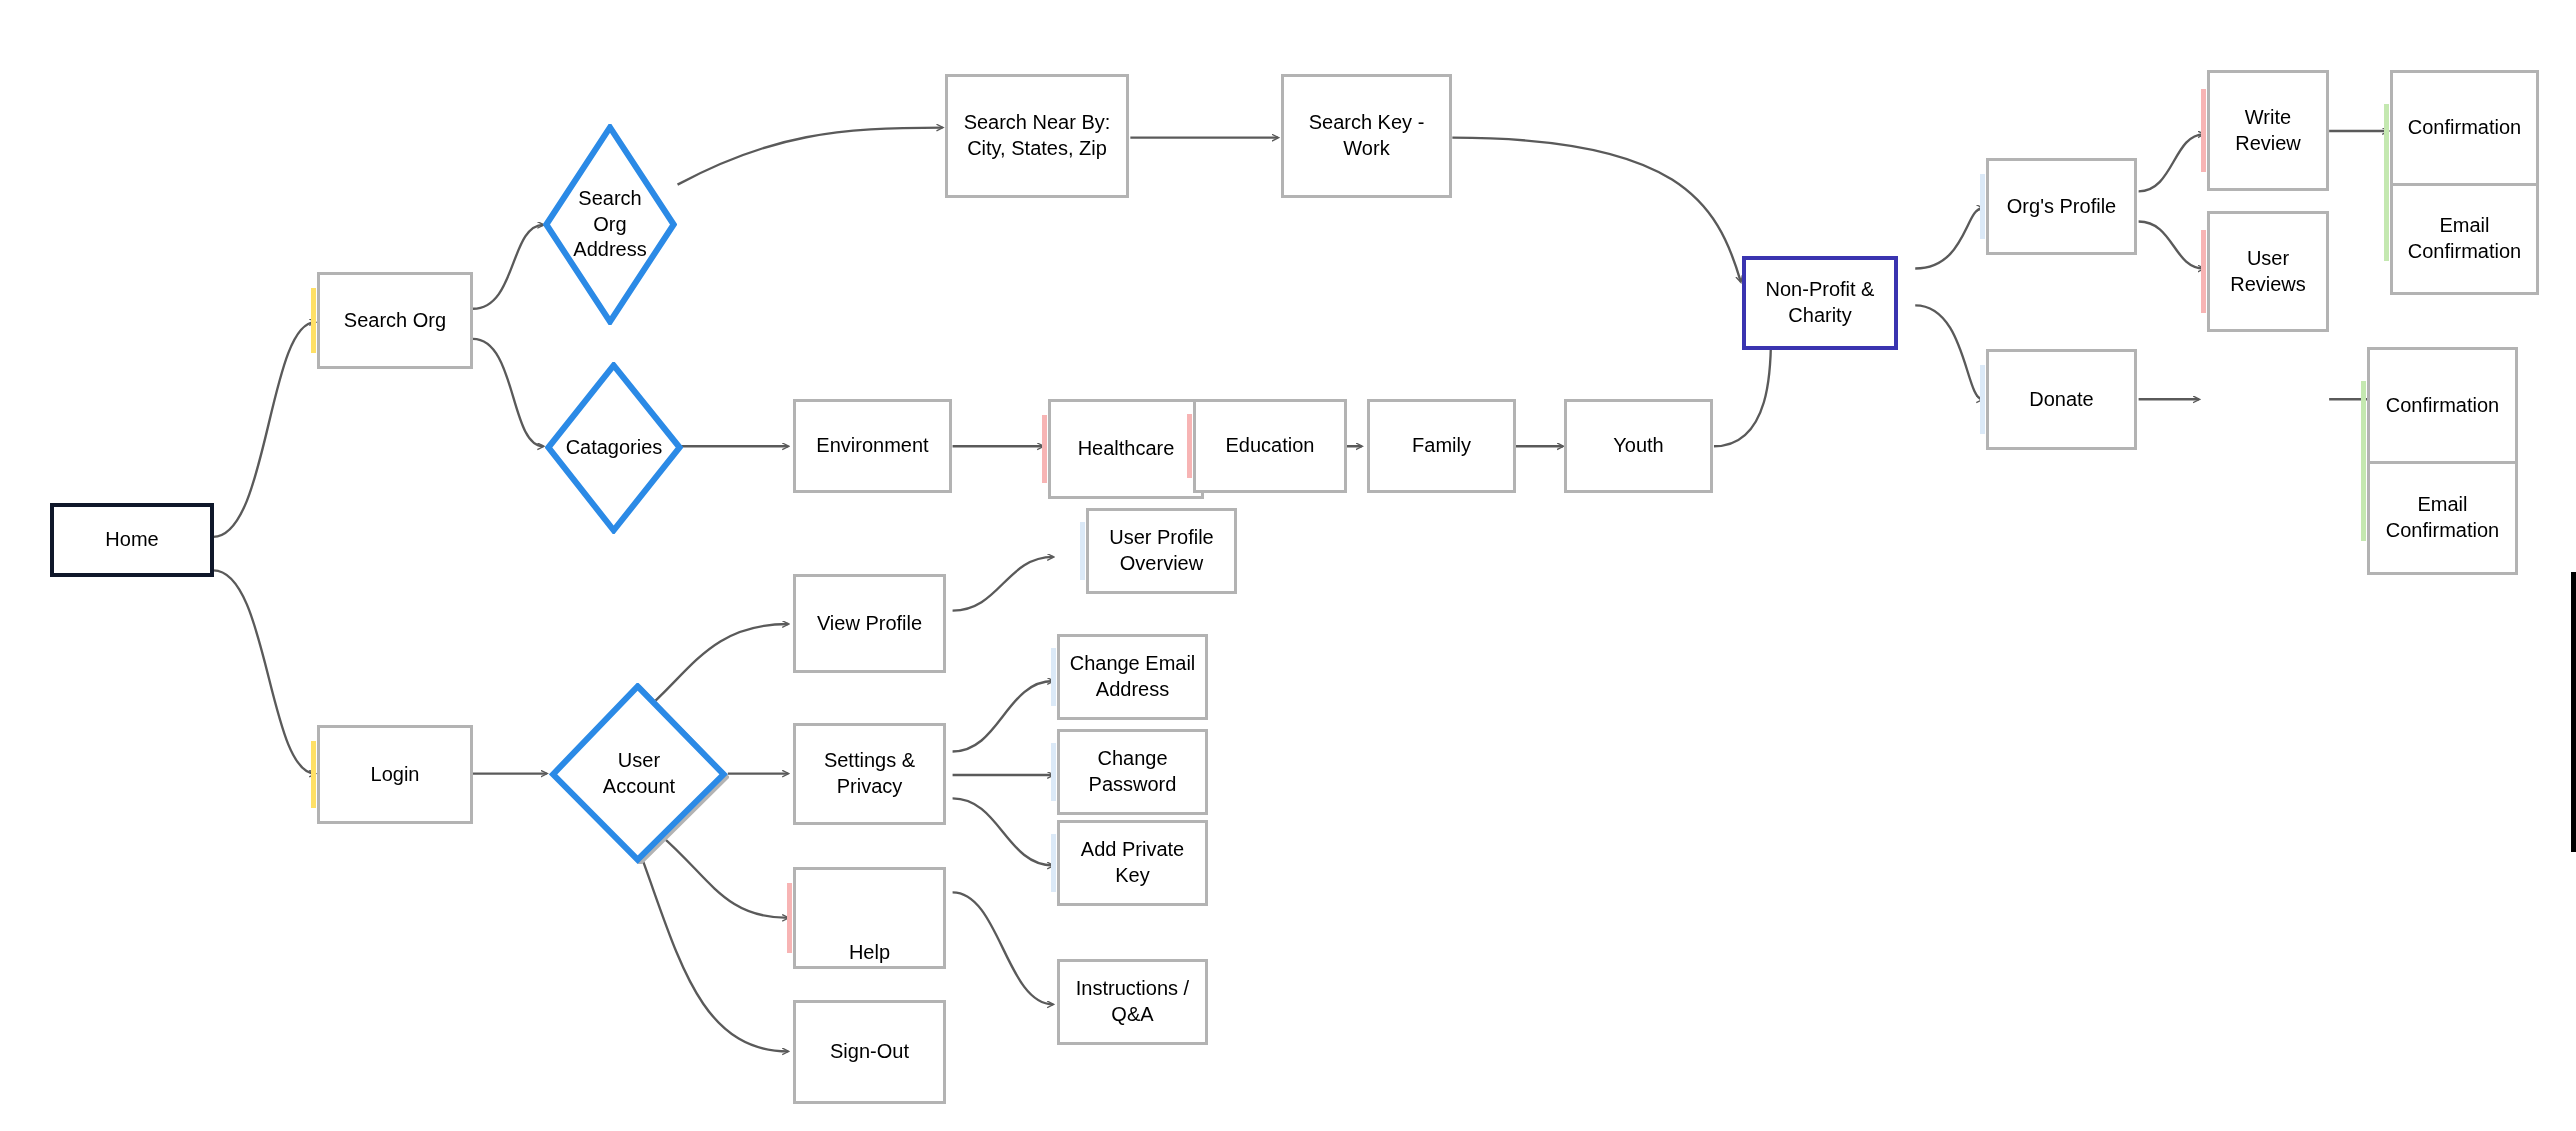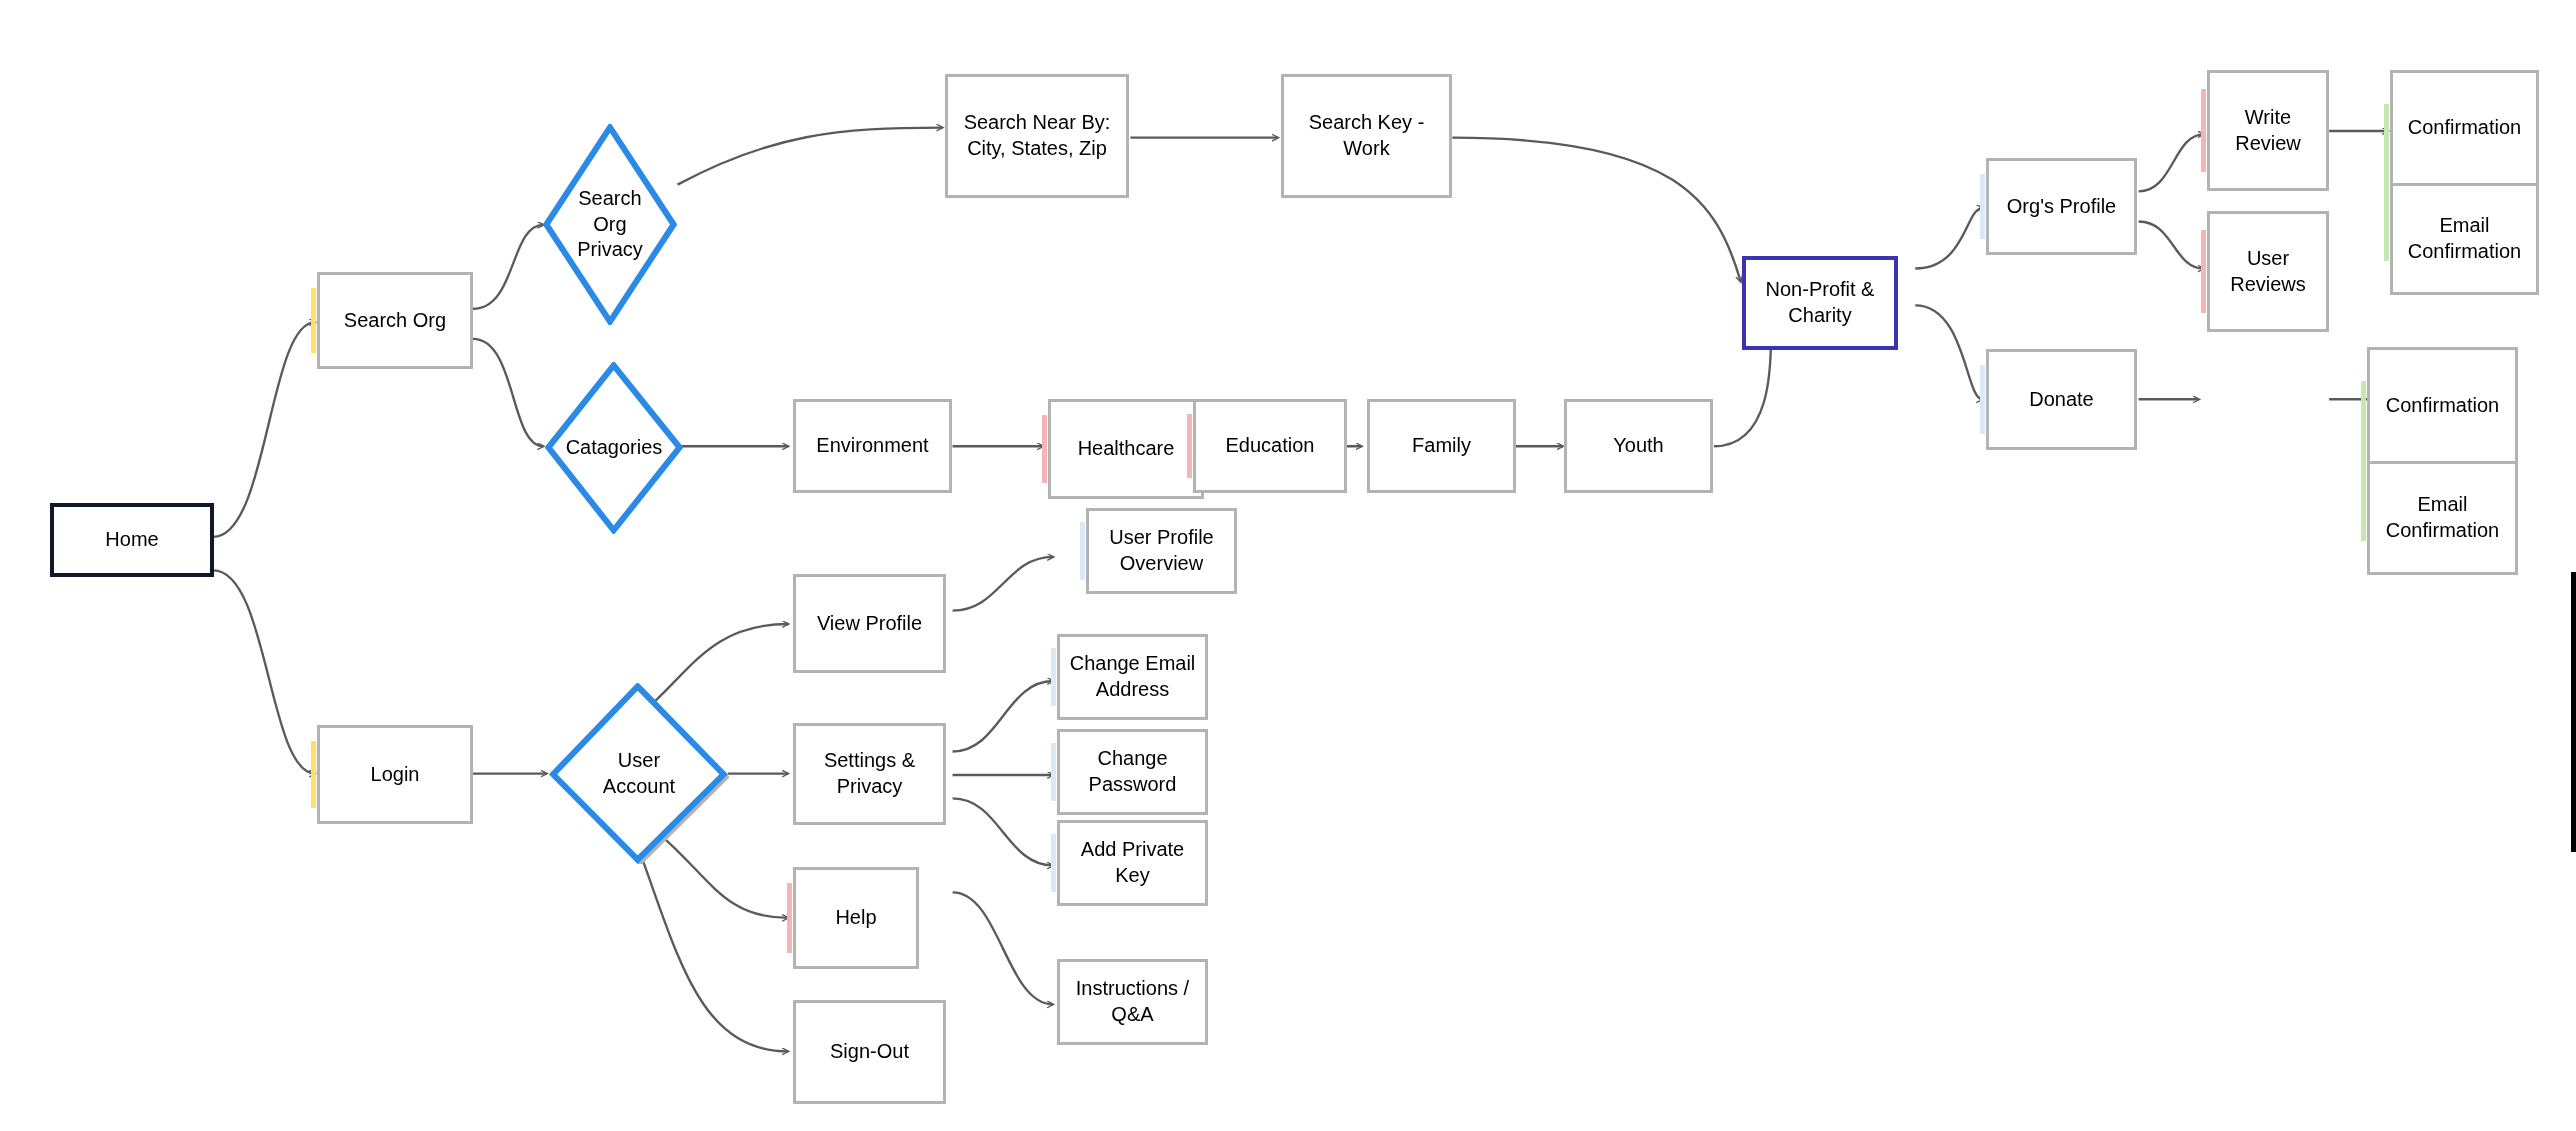--- a/index.html
+++ b/index.html
@@ -197,21 +197,21 @@
   <div class="node rect accent accent-yellow" style="left:317px;top:272px;width:156px;height:97px;">
     <span class="lbl">Search Org</span>
   </div>
 
   <div class="diamond" style="left:543px;top:124px;width:134px;height:201px;">
     <svg class="dshape" viewBox="0 0 200 300" preserveAspectRatio="none">
       <polygon points="100,5 195,150 100,295 5,150" fill="#ffffff" stroke="#2b8ae6" stroke-width="9"></polygon>
     </svg>
     <div class="dlabel">Search
 Org
-Privacy</div>
+Address</div>
   </div>
 
   <div class="diamond" style="left:545px;top:362px;width:138px;height:171px;">
     <svg class="dshape" viewBox="0 0 205 255" preserveAspectRatio="none">
       <polygon points="102,5 200,127 102,250 5,127" fill="#ffffff" stroke="#2b8ae6" stroke-width="9"></polygon>
     </svg>
     <div class="dlabel">Catagories</div>
   </div>
 
   <div class="node rect" style="left:945px;top:74px;width:184px;height:124px;">
@@ -301,21 +301,21 @@
 
   <div class="node rect" style="left:793px;top:574px;width:153px;height:99px;">
     <span class="lbl">View Profile</span>
   </div>
 
   <div class="node rect" style="left:793px;top:723px;width:153px;height:102px;">
     <span class="lbl">Settings &amp;
 Privacy</span>
   </div>
 
-  <div class="node rect accent accent-pink" style="left:793px;top:867px;width:126px;height:102px;">
+  <div class="node rect accent accent-pink" style="left:793px;top:867px;width:153px;height:102px;align-items:flex-end;">
     <span class="lbl">Help</span>
   </div>
 
   <div class="node rect" style="left:793px;top:1000px;width:153px;height:104px;">
     <span class="lbl">Sign-Out</span>
   </div>
 
   <div class="node rect accent accent-blue" style="left:1057px;top:508px;width:151px;height:86px;margin-left:29px;">
     <span class="lbl">User Profile
 Overview</span>

